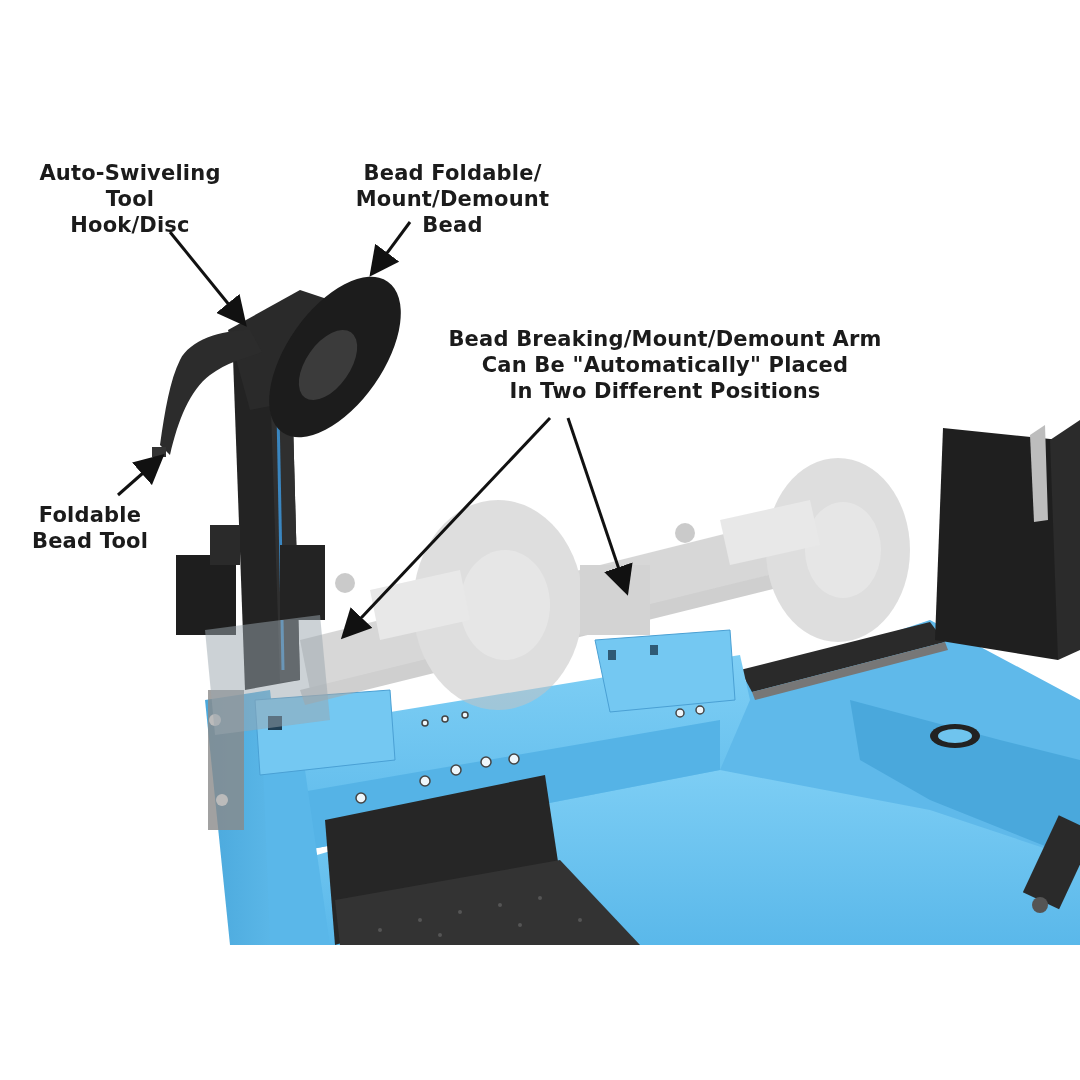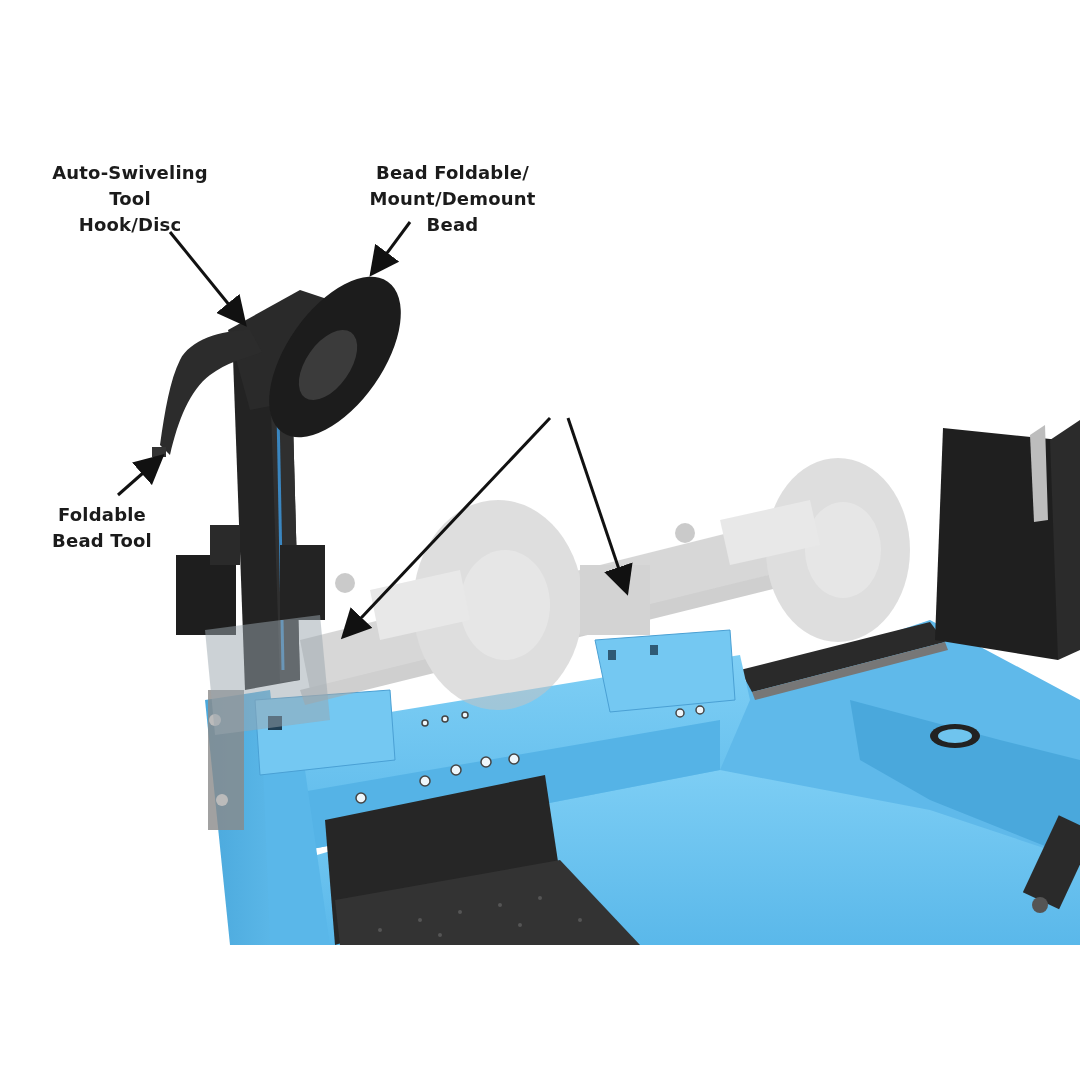--- a/index.html
+++ b/index.html
@@ -1,18 +1,18 @@
 <!DOCTYPE html>
 <html><head>
 <meta charset="utf-8">
 <style>
   html,body{margin:0;padding:0;background:#ffffff;}
   body{width:1080px;height:1080px;position:relative;overflow:hidden;font-family:"DejaVu Sans","Liberation Sans",sans-serif;}
   .stage{position:absolute;left:0;top:0;width:1080px;height:1080px;}
-  .label{position:absolute;text-align:center;font-weight:bold;color:#1b1b1b;font-size:18px;line-height:26px;letter-spacing:0.2px;white-space:nowrap;}
+  .label{position:absolute;text-align:center;font-weight:bold;color:#1b1b1b;font-size:21px;line-height:26px;letter-spacing:0.2px;white-space:nowrap;}
   .label span{display:block;}
   svg{position:absolute;left:0;top:0;}
 </style>
 </head>
 <body>
 
 <div class="stage">
 
   <svg width="1080" height="1080" viewBox="0 0 1080 1080">
     <defs>
@@ -149,19 +149,24 @@
     <span>Tool</span>
     <span>Hook/Disc</span>
   </div>
 
   <div class="label" style="left:340px;top:160px;width:225px;">
     <span>Bead Foldable/</span>
     <span>Mount/Demount</span>
     <span>Bead</span>
   </div>
 
-  <div class="label" style="left:32px;top:502px;width:140px;text-align:center;">
+  <div class="label" style="left:20px;top:502px;width:140px;text-align:center;">
     <span>Foldable</span>
     <span>Bead Tool</span>
   </div>
 
+  <div class="label" style="left:415px;top:326px;width:500px;">
+    <span>Bead Breaking/Mount/Demount Arm</span>
+    <span>Can Be "Automatically" Placed</span>
+    <span>In Two Different Positions</span>
+  </div>
 
 </div>
 
 </body></html>

